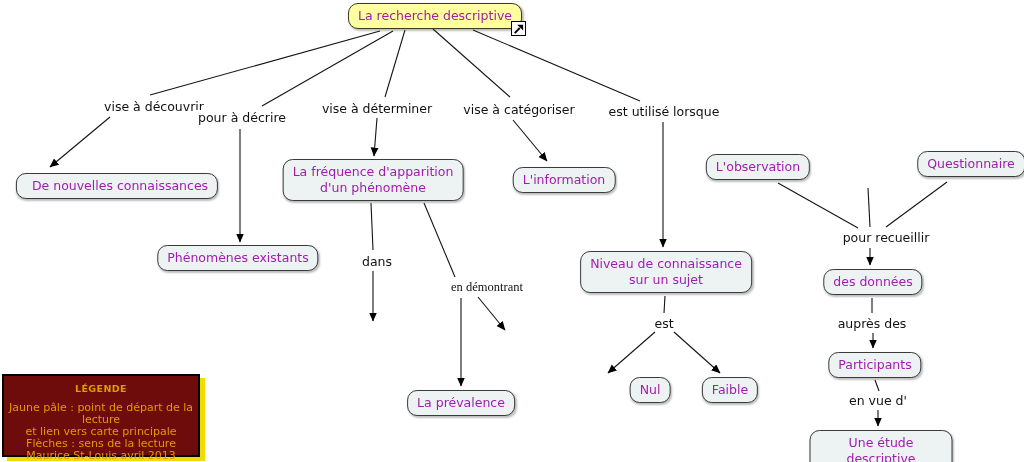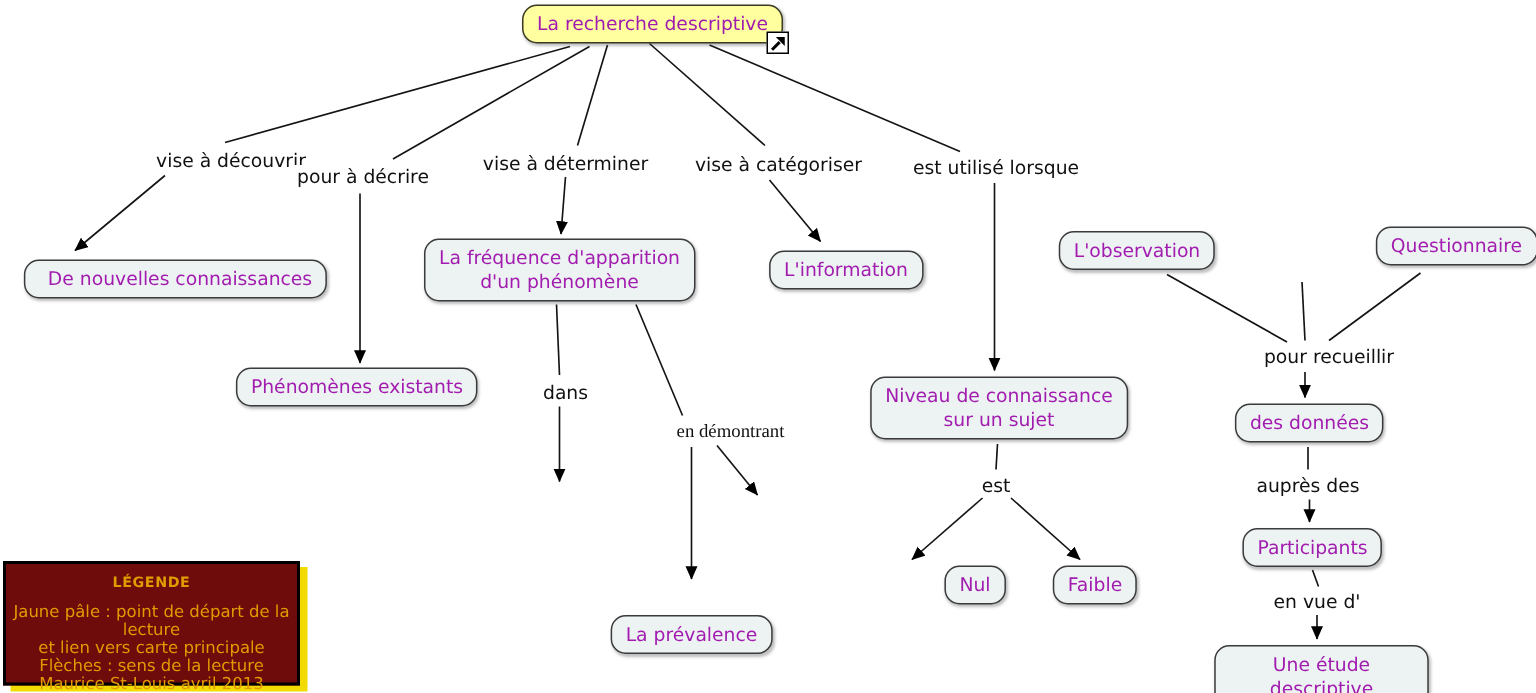--- a/index.html
+++ b/index.html
@@ -107,21 +107,21 @@
   <div class="phrase" style="left:872px;top:316px;">auprès des</div>
   <div class="phrase" style="left:878px;top:393px;">en vue d'</div>
 
   <div class="node" style="left:117px;top:173px;padding-left:15px;">De nouvelles connaissances</div>
   <div class="node" style="left:373px;top:159px;">La fréquence d'apparition
 d'un phénomène</div>
   <div class="node" style="left:238px;top:245px;">Phénomènes existants</div>
   <div class="node" style="left:564px;top:167px;">L'information</div>
   <div class="node" style="left:666px;top:251px;">Niveau de connaissance
 sur un sujet</div>
-  <div class="node" style="left:461px;top:390px;margin-top:20px;">La prévalence</div>
+  <div class="node" style="left:461px;top:390px;">La prévalence</div>
   <div class="node" style="left:604px;top:377px;margin-left:46px;">Nul</div>
   <div class="node" style="left:730px;top:377px;">Faible</div>
   <div class="node" style="left:758px;top:154px;">L'observation</div>
   <div class="node" style="left:971px;top:151px;">Questionnaire</div>
   <div class="node" style="left:873px;top:269px;">des données</div>
   <div class="node" style="left:875px;top:352px;border-radius:10px;">Participants</div>
   <div class="node" style="left:881px;top:430px;">Une étude descriptive</div>
 
   <div class="legend">
     <div class="legend-title">LÉGENDE</div>

